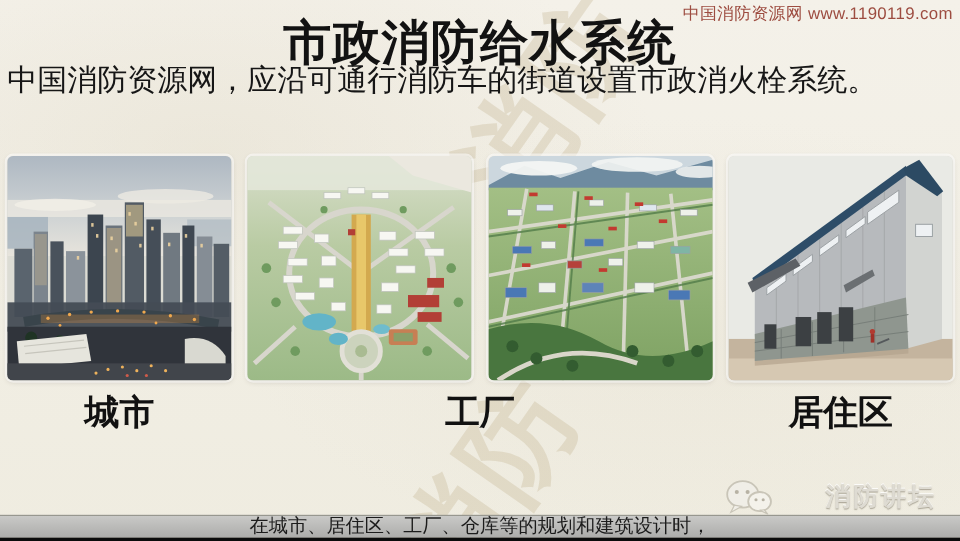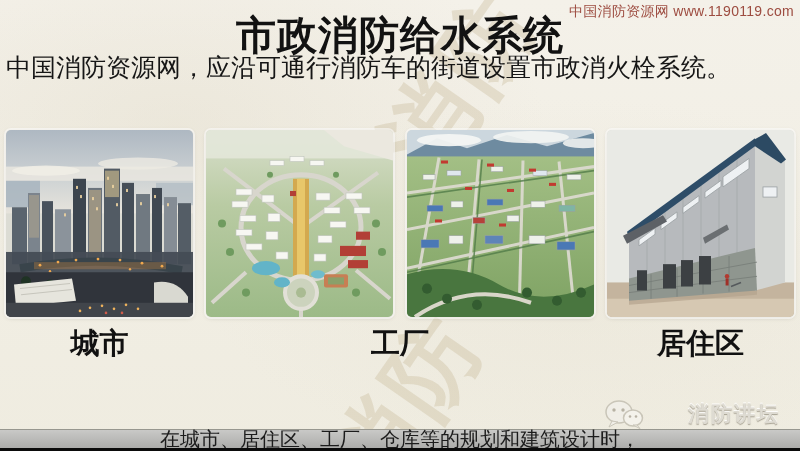--- a/index.html
+++ b/index.html
@@ -51,21 +51,21 @@
     display:flex; align-items:center; gap:6px;
   }
   .logo-text {
     font-size:21px; font-weight:bold; letter-spacing:2px; color:#dedbd2;
     text-shadow:0 1px 1px rgba(120,113,96,.6), 0 -1px 0 rgba(255,255,255,.85);
     margin-left:38px;
   }
   .bottom-bar {
     position:absolute; z-index:4; left:0; right:0; bottom:3px; height:18px;
     background:linear-gradient(#c9c9c7,#acacaa); border-top:1px solid #97978f;
-    text-align:center; font-size:20px; line-height:18px; color:#1c1c1c;
+    text-align:center; font-size:16px; line-height:18px; color:#1c1c1c;
   }
   .bottom-strip {
     position:absolute; z-index:4; left:0; right:0; bottom:0; height:3px; background:#0b0b0b;
   }
 </style>
 </head>
 <body>
 
 <div class="slide">
 

